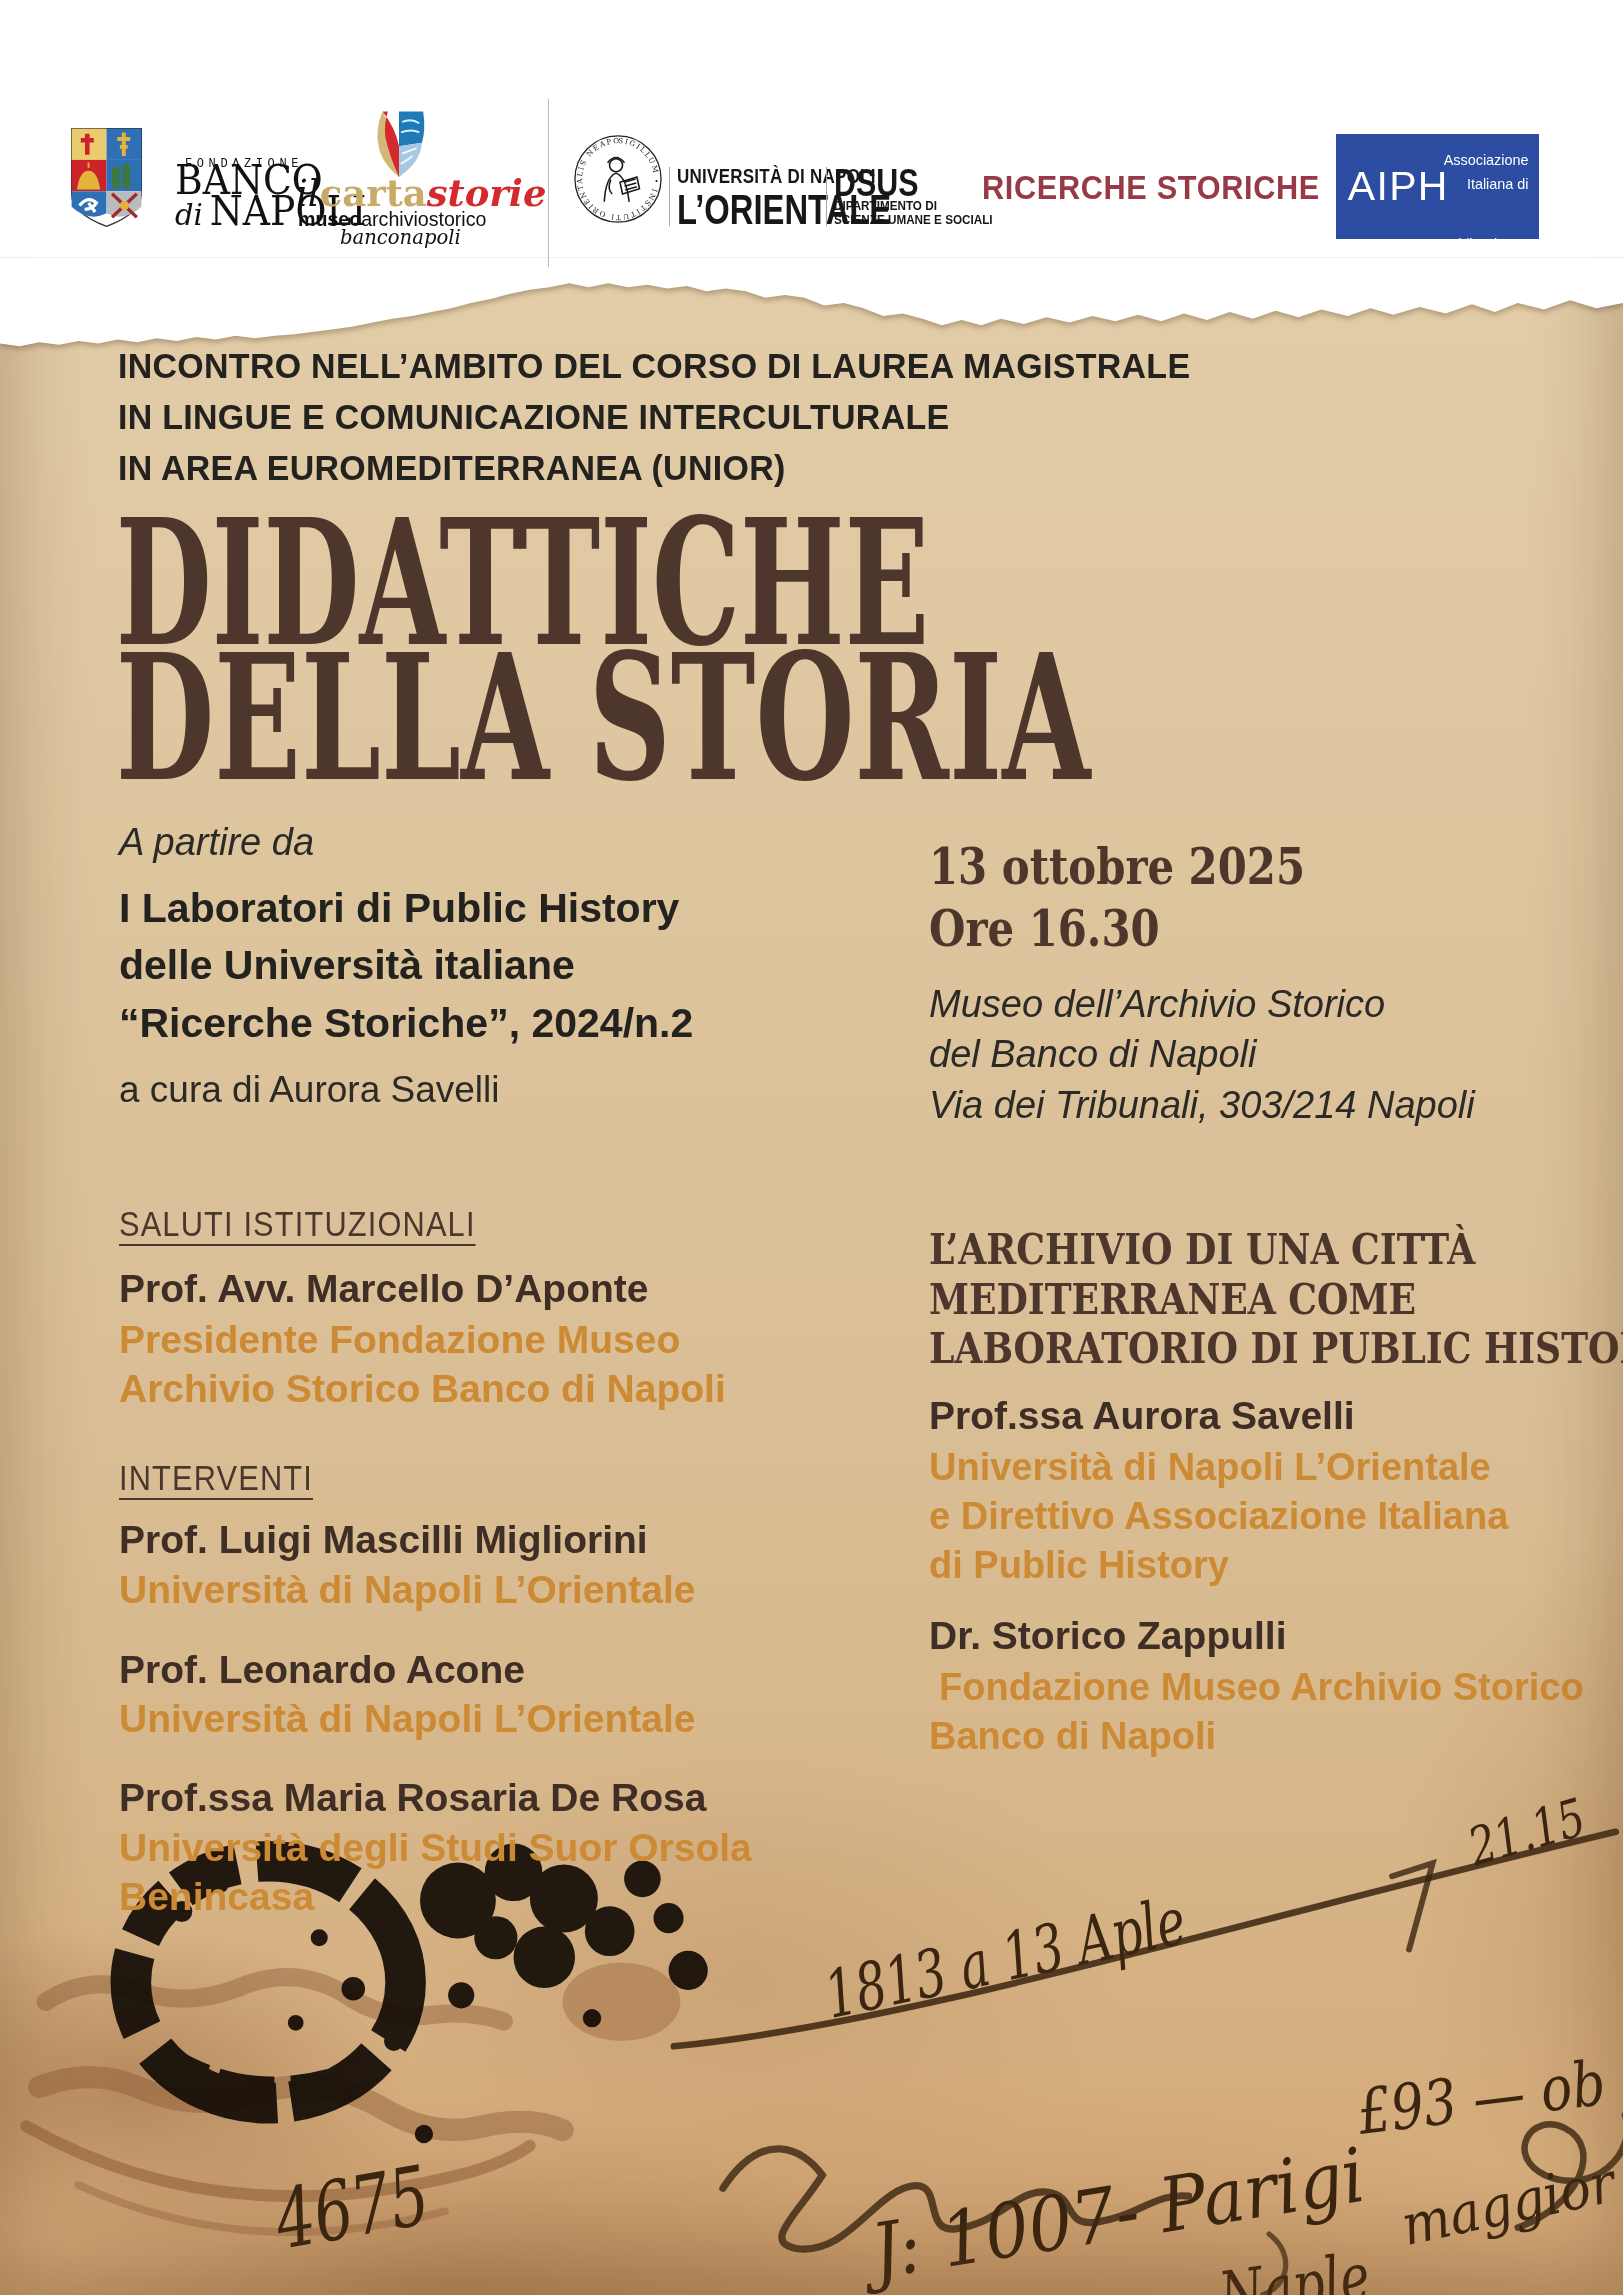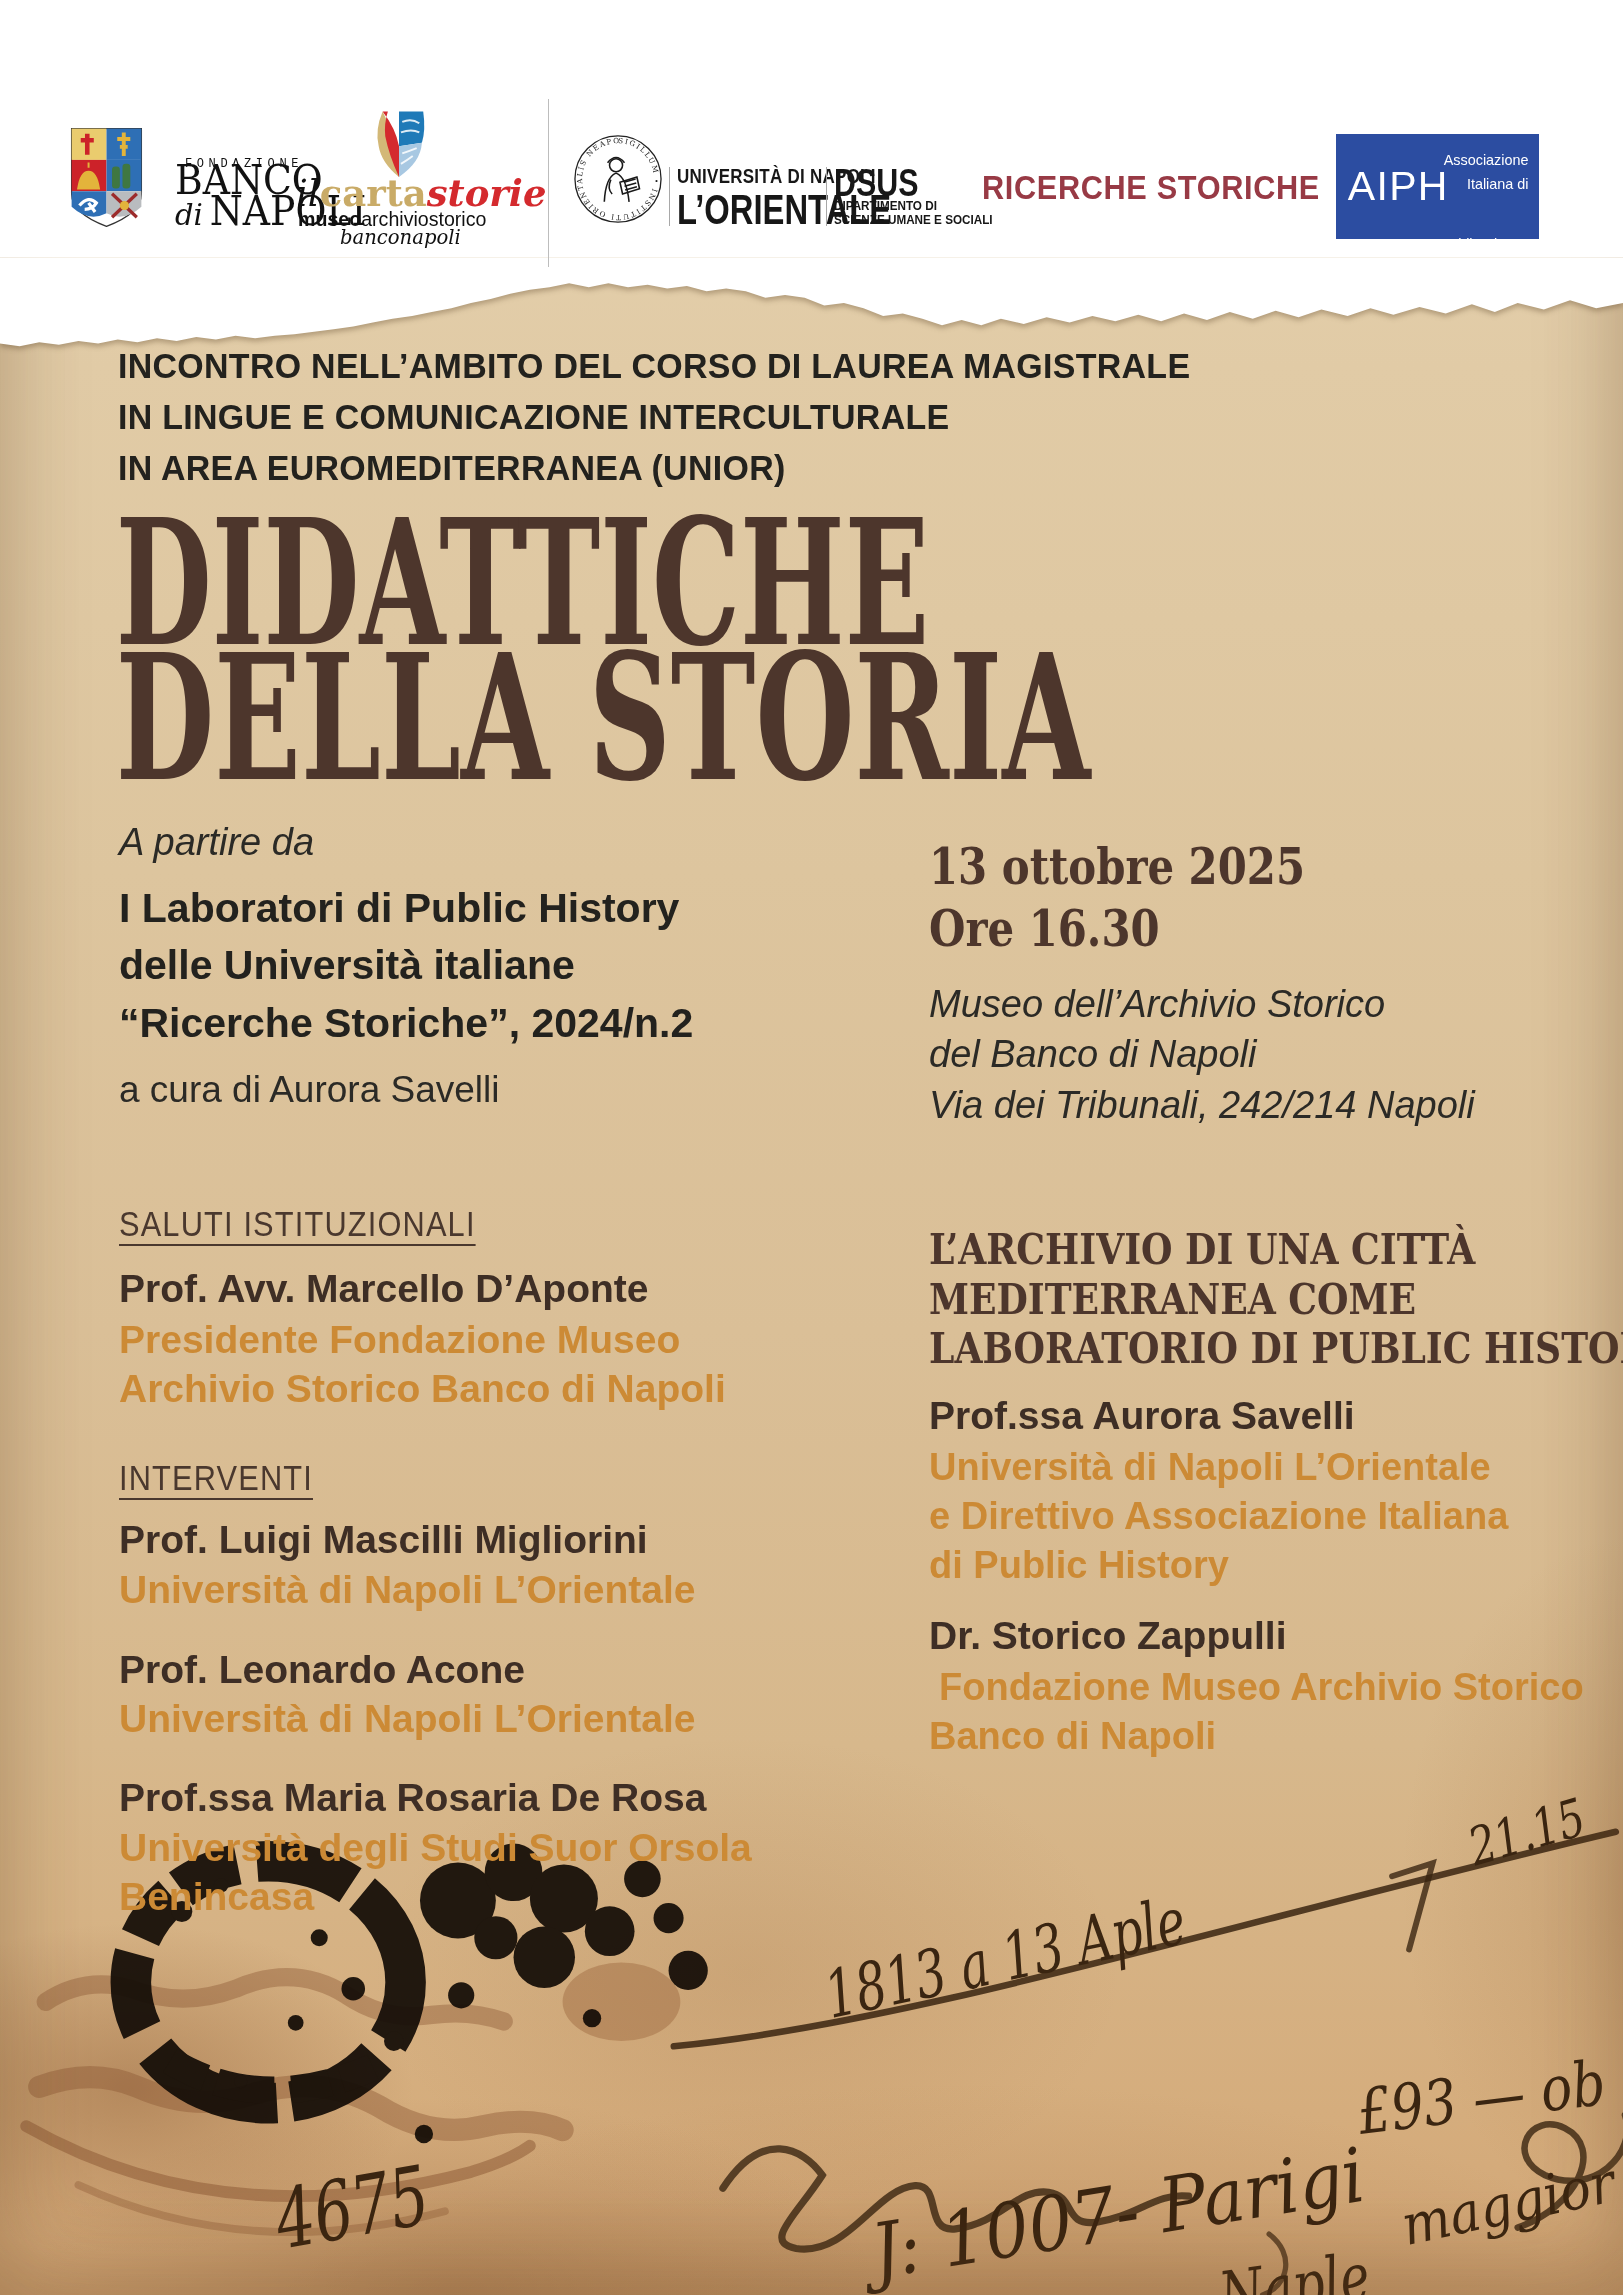--- a/index.html
+++ b/index.html
@@ -239,21 +239,21 @@
 <div class="txt orange" style="left:119px;top:1697px;">Università di Napoli L’Orientale</div>
 
 <div class="txt name" style="left:119px;top:1776px;">Prof.ssa Maria Rosaria De Rosa</div>
 <div class="txt orange" style="left:119px;top:1826px;">Università degli Studi Suor Orsola</div>
 <div class="txt orange" style="left:119px;top:1875px;">Benincasa</div>
 
 <div class="txt date-serif" style="left:929px;top:836px;">13 ottobre 2025</div>
 <div class="txt date-serif" style="left:929px;top:898px;">Ore 16.30</div>
 <div class="txt venue" style="left:929px;top:983px;">Museo dell’Archivio Storico</div>
 <div class="txt venue" style="left:929px;top:1033px;">del Banco di Napoli</div>
-<div class="txt venue" style="left:929px;top:1084px;">Via dei Tribunali, 242/214 Napoli</div>
+<div class="txt venue" style="left:929px;top:1084px;">Via dei Tribunali, 303/214 Napoli</div>
 
 <div class="txt talk-slab" style="left:929px;top:1225px;">L’ARCHIVIO DI UNA CITTÀ</div>
 <div class="txt talk-slab" style="left:929px;top:1275px;">MEDITERRANEA COME</div>
 <div class="txt talk-slab" style="left:929px;top:1324px;">LABORATORIO DI PUBLIC HISTORY</div>
 
 <div class="txt rname" style="left:929px;top:1394px;">Prof.ssa Aurora Savelli</div>
 <div class="txt rorange" style="left:929px;top:1446px;">Università di Napoli L’Orientale</div>
 <div class="txt rorange" style="left:929px;top:1495px;">e Direttivo Associazione Italiana</div>
 <div class="txt rorange" style="left:929px;top:1544px;">di Public History</div>
 

